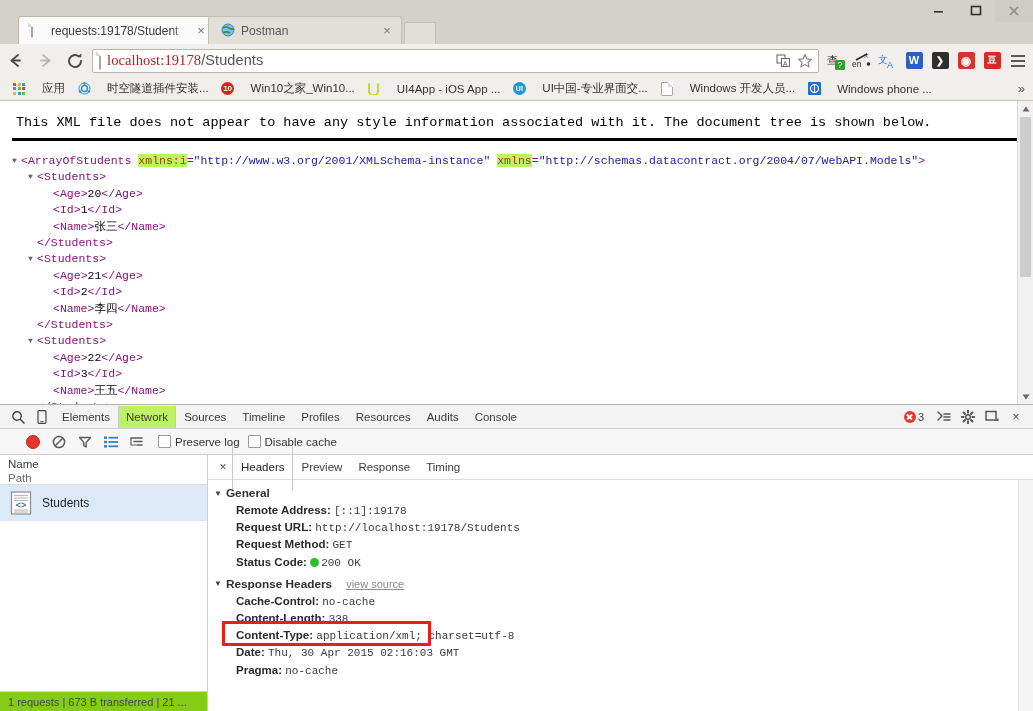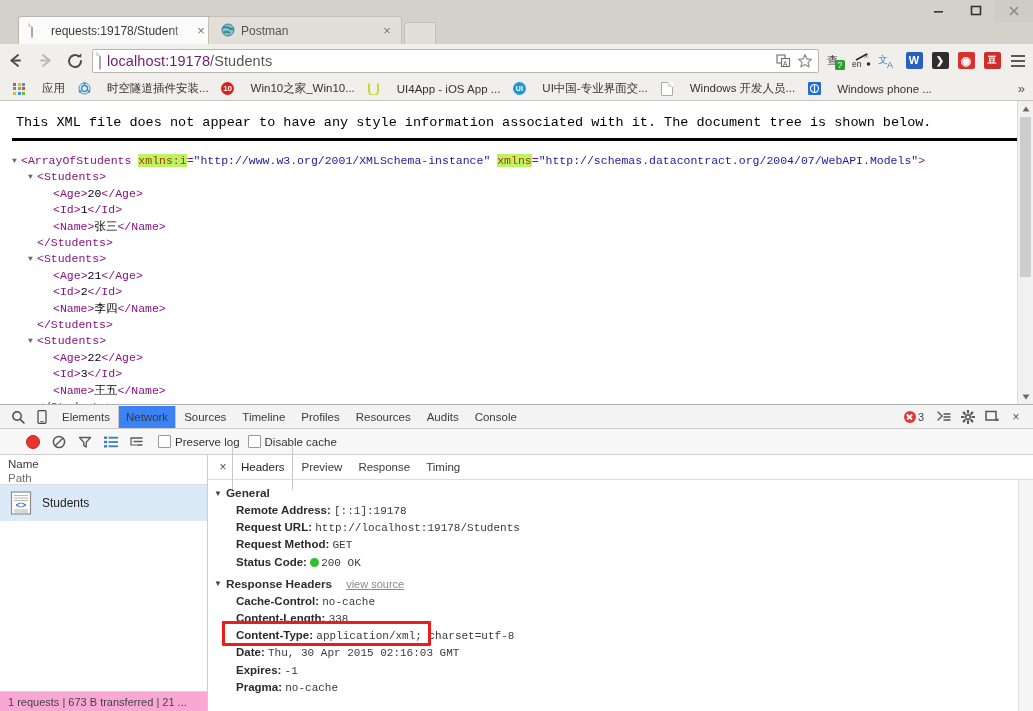--- a/index.html
+++ b/index.html
@@ -46,21 +46,21 @@
 
   
   .toolbar{position:absolute;left:0;top:44px;width:1033px;height:33px;background:#f1efec;
     border-bottom:1px solid #c6c2bc;display:flex;align-items:center;}
   .navbtn{width:30px;height:30px;display:flex;align-items:center;justify-content:center;cursor:default;}
   .omnibox{
     flex:1 1 auto;height:24px;margin:0 4px 0 2px;background:#fff;border:1px solid #b9b5af;
     border-radius:2px;display:flex;align-items:center;padding:0 2px 0 6px;box-sizing:border-box;
   }
   .omnibox .url{flex:1 1 auto;font-size:14.5px;color:#555;margin-left:6px;white-space:nowrap;letter-spacing:.1px;}
-  .omnibox .url .host{color:#701a75;}
+  .omnibox .url .host{color:#b91c1c;font-family:Liberation Serif, serif;}
   .omni-icons{display:flex;align-items:center;flex:0 0 auto;}
   .omni-icons .oi{width:22px;height:22px;display:flex;align-items:center;justify-content:center;}
   .ext-icons{display:flex;align-items:center;flex:0 0 auto;padding-right:2px;}
   .ext{width:26px;height:26px;display:flex;align-items:center;justify-content:center;}
   .ext .sq{width:17px;height:17px;border-radius:2px;display:flex;align-items:center;
     justify-content:center;font-size:11px;color:#fff;font-weight:bold;line-height:1;}
   .menu-btn{width:26px;height:26px;display:flex;flex-direction:column;align-items:center;justify-content:center;gap:3px;}
   .menu-btn i{display:block;width:14px;height:2px;background:#5a5a5a;}
 
   
@@ -97,21 +97,21 @@
   .vscroll .thumb{position:absolute;left:2px;top:16px;width:11px;height:160px;background:#cdcdcd;border-radius:1px;}
 
   
   .devtools{position:absolute;left:0;top:404px;width:1033px;height:307px;background:#fff;
     border-top:1px solid #b0b0b0;box-sizing:border-box;display:flex;flex-direction:column;}
   .dt-tabbar{height:24px;background:#f3f3f3;border-bottom:1px solid #cdcdcd;display:flex;align-items:center;
     padding-left:6px;box-sizing:border-box;}
   .dt-iconbtn{width:24px;height:22px;display:flex;align-items:center;justify-content:center;}
   .dt-tab{height:22px;padding:0 7px;display:flex;align-items:center;font-size:11.5px;color:#3b3b3b;
     border-left:1px solid transparent;border-right:1px solid transparent;}
-  .dt-tab.active{background:#3b82f6;border-left:1px solid #c9c9c9;border-right:1px solid #c9c9c9;}
+  .dt-tab.active{background:#bef264;border-left:1px solid #c9c9c9;border-right:1px solid #c9c9c9;}
   .dt-right{margin-left:auto;display:flex;align-items:center;padding-right:5px;}
   .errbadge{display:flex;align-items:center;font-size:11px;color:#444;margin-right:8px;}
   .errbadge .dot{width:12px;height:12px;border-radius:50%;background:#e03a34;margin-right:2px;
     position:relative;display:inline-block;}
   .errbadge .dot:before,.errbadge .dot:after{content:"";position:absolute;left:2.5px;top:5px;width:7px;height:1.6px;background:#fff;}
   .errbadge .dot:before{transform:rotate(45deg);} .errbadge .dot:after{transform:rotate(-45deg);}
 
   .dt-toolbar{height:26px;background:#f7f7f7;border-bottom:1px solid #cdcdcd;display:flex;align-items:center;
     padding-left:20px;box-sizing:border-box;}
   .recdot{width:12px;height:12px;border-radius:50%;background:#e8342c;border:1px solid #c1251e;}
@@ -121,21 +121,21 @@
 
   .dt-body{flex:1 1 auto;display:flex;min-height:0;}
   .netlist{width:208px;flex:0 0 auto;border-right:1px solid #cdcdcd;display:flex;flex-direction:column;
     background:#fff;box-sizing:border-box;}
   .netlist-head{height:30px;border-bottom:1px solid #dcdcdc;padding:2px 0 0 8px;box-sizing:border-box;}
   .netlist-head div{font-size:11.5px;color:#3a3a3a;line-height:14px;}
   .netlist-rows{flex:1 1 auto;overflow:hidden;}
   .netrow{height:36px;display:flex;align-items:center;padding-left:10px;background:#dceaf7;}
   .netrow .xmlico{width:22px;height:24px;margin-right:10px;flex:0 0 auto;}
   .netrow .nm{font-size:12px;color:#222;}
-  .netstatus{height:20px;border-top:1px solid #d5d5d5;background:#f9a8d4;display:flex;align-items:center;
+  .netstatus{height:20px;border-top:1px solid #d5d5d5;background:#84cc16;display:flex;align-items:center;
     padding-left:8px;font-size:11px;color:#444;box-sizing:border-box;}
 
   .detail{flex:1 1 auto;display:flex;flex-direction:column;min-width:0;background:#fff;}
   .detail-tabs{height:25px;border-bottom:1px solid #dcdcdc;display:flex;align-items:center;
     padding-left:6px;box-sizing:border-box;}
   .detail-close{width:18px;height:20px;display:flex;align-items:center;justify-content:center;font-size:12px;color:#555;}
   .dtab{height:21px;padding:12px 8px;display:flex;align-items:center;font-size:11.5px;color:#3b3b3b;}
   .dtab.active{border-left:1px solid #c9c9c9;border-right:1px solid #c9c9c9;color:#222;}
   .detail-body{flex:1 1 auto;overflow:hidden;padding:6px 0 0 6px;position:relative;}
   .sec-title{font-size:11.8px;color:#303030;font-weight:bold;display:flex;align-items:center;margin:0 0 2px 0;}
@@ -591,24 +591,20 @@
           </div>
           <div class="kv">
             <span class="k">Content-Type:</span>
             <span class="v">application/xml; charset=utf-8</span>
           </div>
           <div class="kv">
             <span class="k">Date:</span>
             <span class="v">Thu, 30 Apr 2015 02:16:03 GMT</span>
           </div>
           <div class="kv">
-            <span class="k">Expires:</span>
-            <span class="v">-1</span>
-          </div>
-          <div class="kv">
             <span class="k">Pragma:</span>
             <span class="v">no-cache</span>
           </div>
 
           <div class="hilite-box" style="left:14px;top:141px;width:203px;height:19px;"></div>
           <div class="vscroll2"></div>
         </div>
       </div>
     </div>
   </div>

